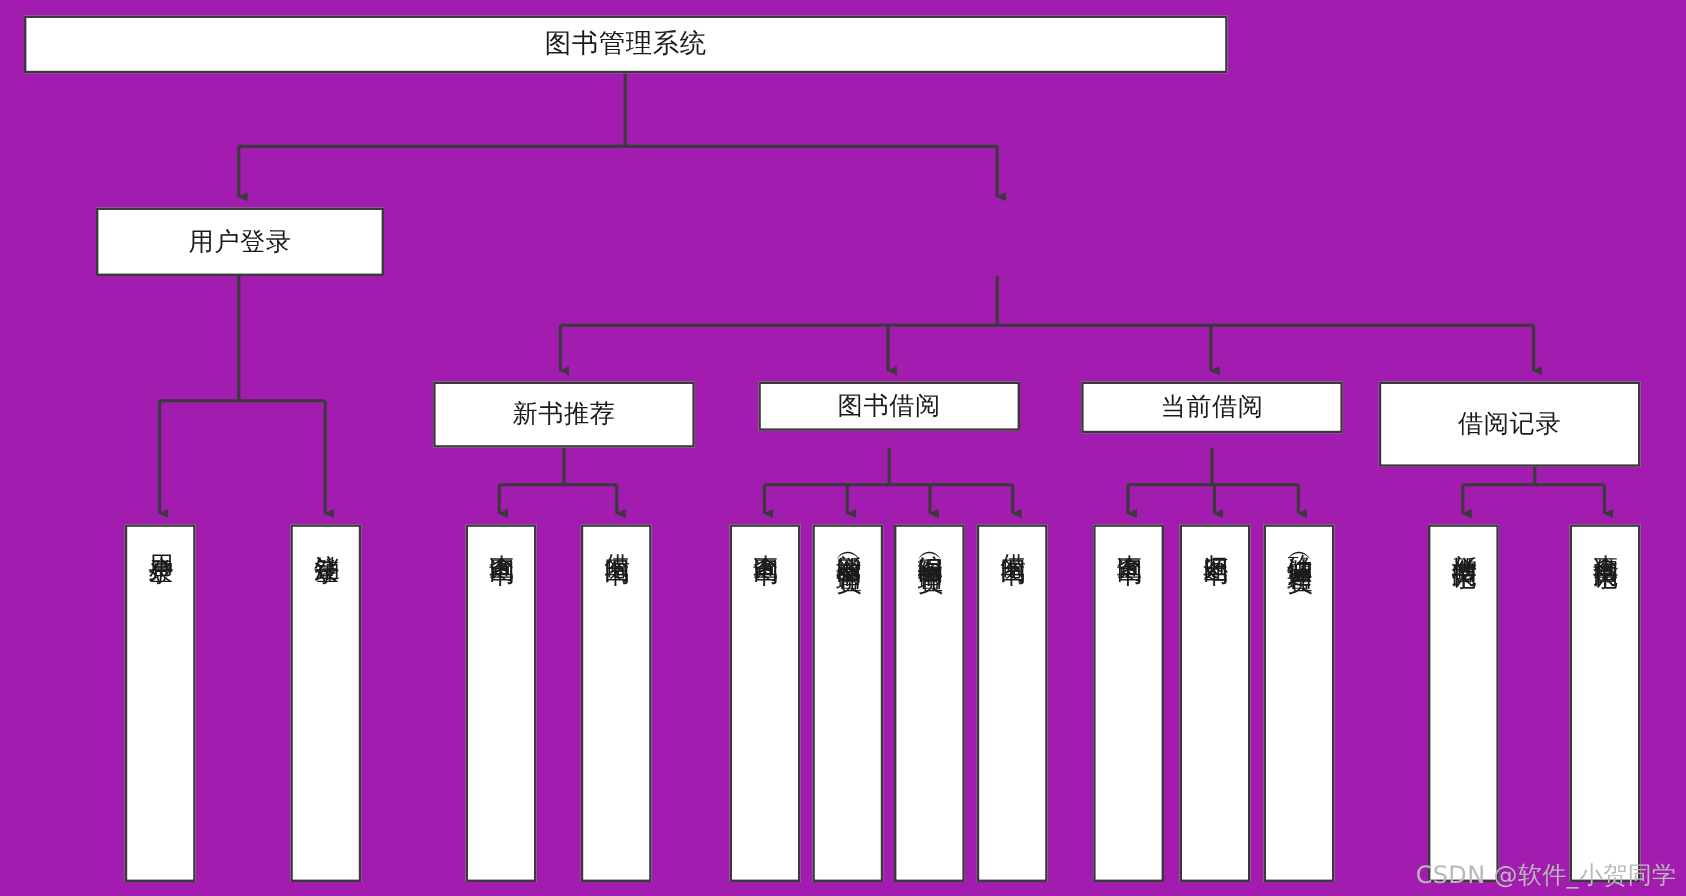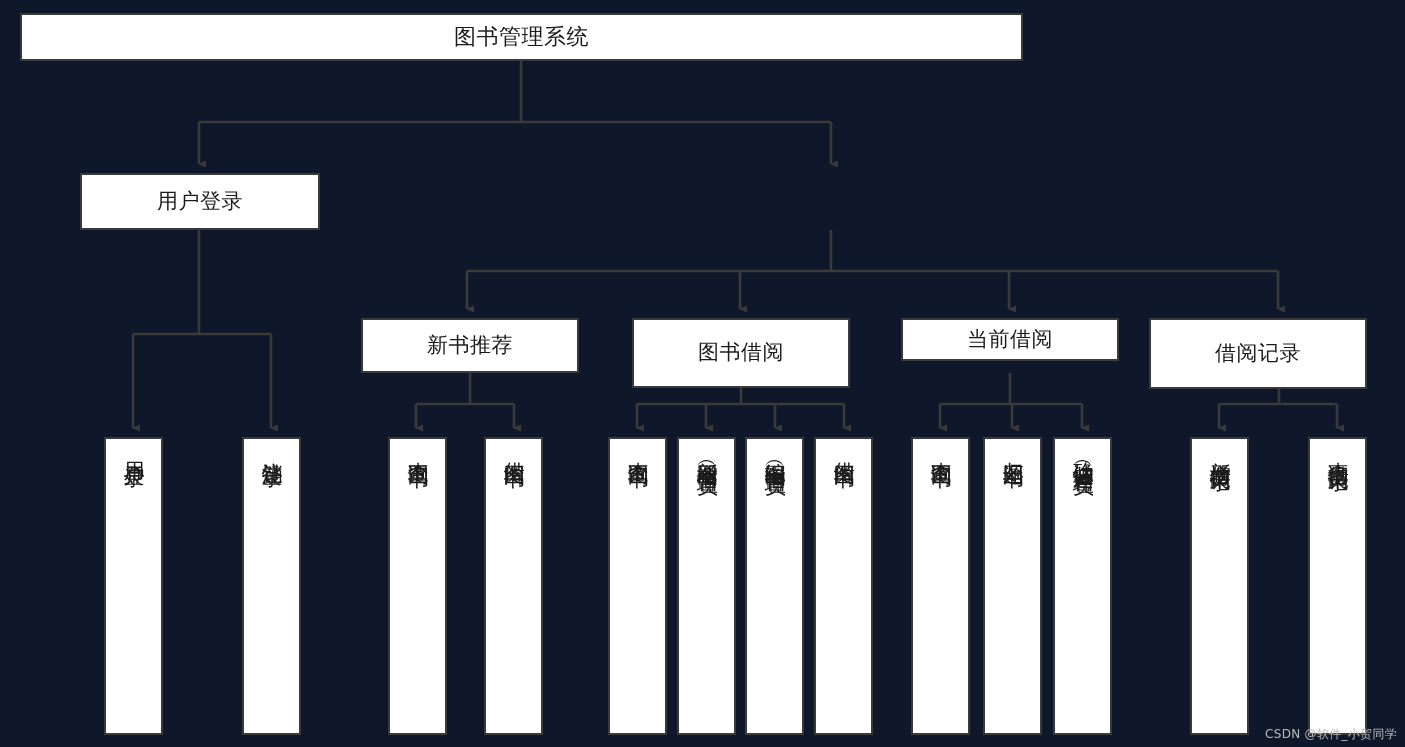--- a/index.html
+++ b/index.html
@@ -10,21 +10,21 @@
   body {
     width: 1405px;
     height: 747px;
     font-family: "DejaVu Sans", "Liberation Sans", sans-serif;
     overflow: hidden;
   }
   #canvas {
     position: relative;
     width: 1405px;
     height: 747px;
-    background: #0f172a;
+    background: #a21caf;
   }
   svg.edges {
     position: absolute;
     left: 0;
     top: 0;
     width: 1405px;
     height: 747px;
     pointer-events: none;
   }
   .node {
@@ -57,21 +57,21 @@
     color: #1b1b1b;
     white-space: nowrap;
   }
   #title-node {
     font-size: 22px;
   }
   #watermark {
     position: absolute;
     right: 8px;
     bottom: 4px;
-    font-size: 12px;
+    font-size: 20px;
     color: #b9b9b9;
     white-space: nowrap;
     letter-spacing: 0.3px;
     text-align: right;
   }
 </style>
 </head>
 <body>
 
 <div id="canvas">
@@ -128,21 +128,21 @@
       <line x1="1219" y1="404" x2="1219" y2="428" marker-end="url(#arrow)"></line>
       <line x1="1337" y1="404" x2="1337" y2="428" marker-end="url(#arrow)"></line>
     </g>
   </svg>
 
   <div class="node h" id="title-node" style="left: 20px; top: 13px; width: 1003px; height: 48px;">图书管理系统</div>
 
   <div class="node h" style="left: 80px; top: 173px; width: 240px; height: 57px;">用户登录</div>
 
   <div class="node h" style="left: 361px; top: 318px; width: 218px; height: 55px;">新书推荐</div>
-  <div class="node h" style="left: 632px; top: 318px; width: 218px; height: 70px;">图书借阅</div>
+  <div class="node h" style="left: 632px; top: 318px; width: 218px; height: 41px;">图书借阅</div>
   <div class="node h" style="left: 901px; top: 318px; width: 218px; height: 43px;">当前借阅</div>
   <div class="node h" style="left: 1149px; top: 318px; width: 218px; height: 71px;">借阅记录</div>
 
   <div class="node v" style="left: 104px; top: 437px; width: 59px; height: 298px;">
     <span class="vtext">用户登录</span>
   </div>
   <div class="node v" style="left: 242px; top: 437px; width: 59px; height: 298px;">
     <span class="vtext">注销登录</span>
   </div>
   <div class="node v" style="left: 388px; top: 437px; width: 59px; height: 298px;">

